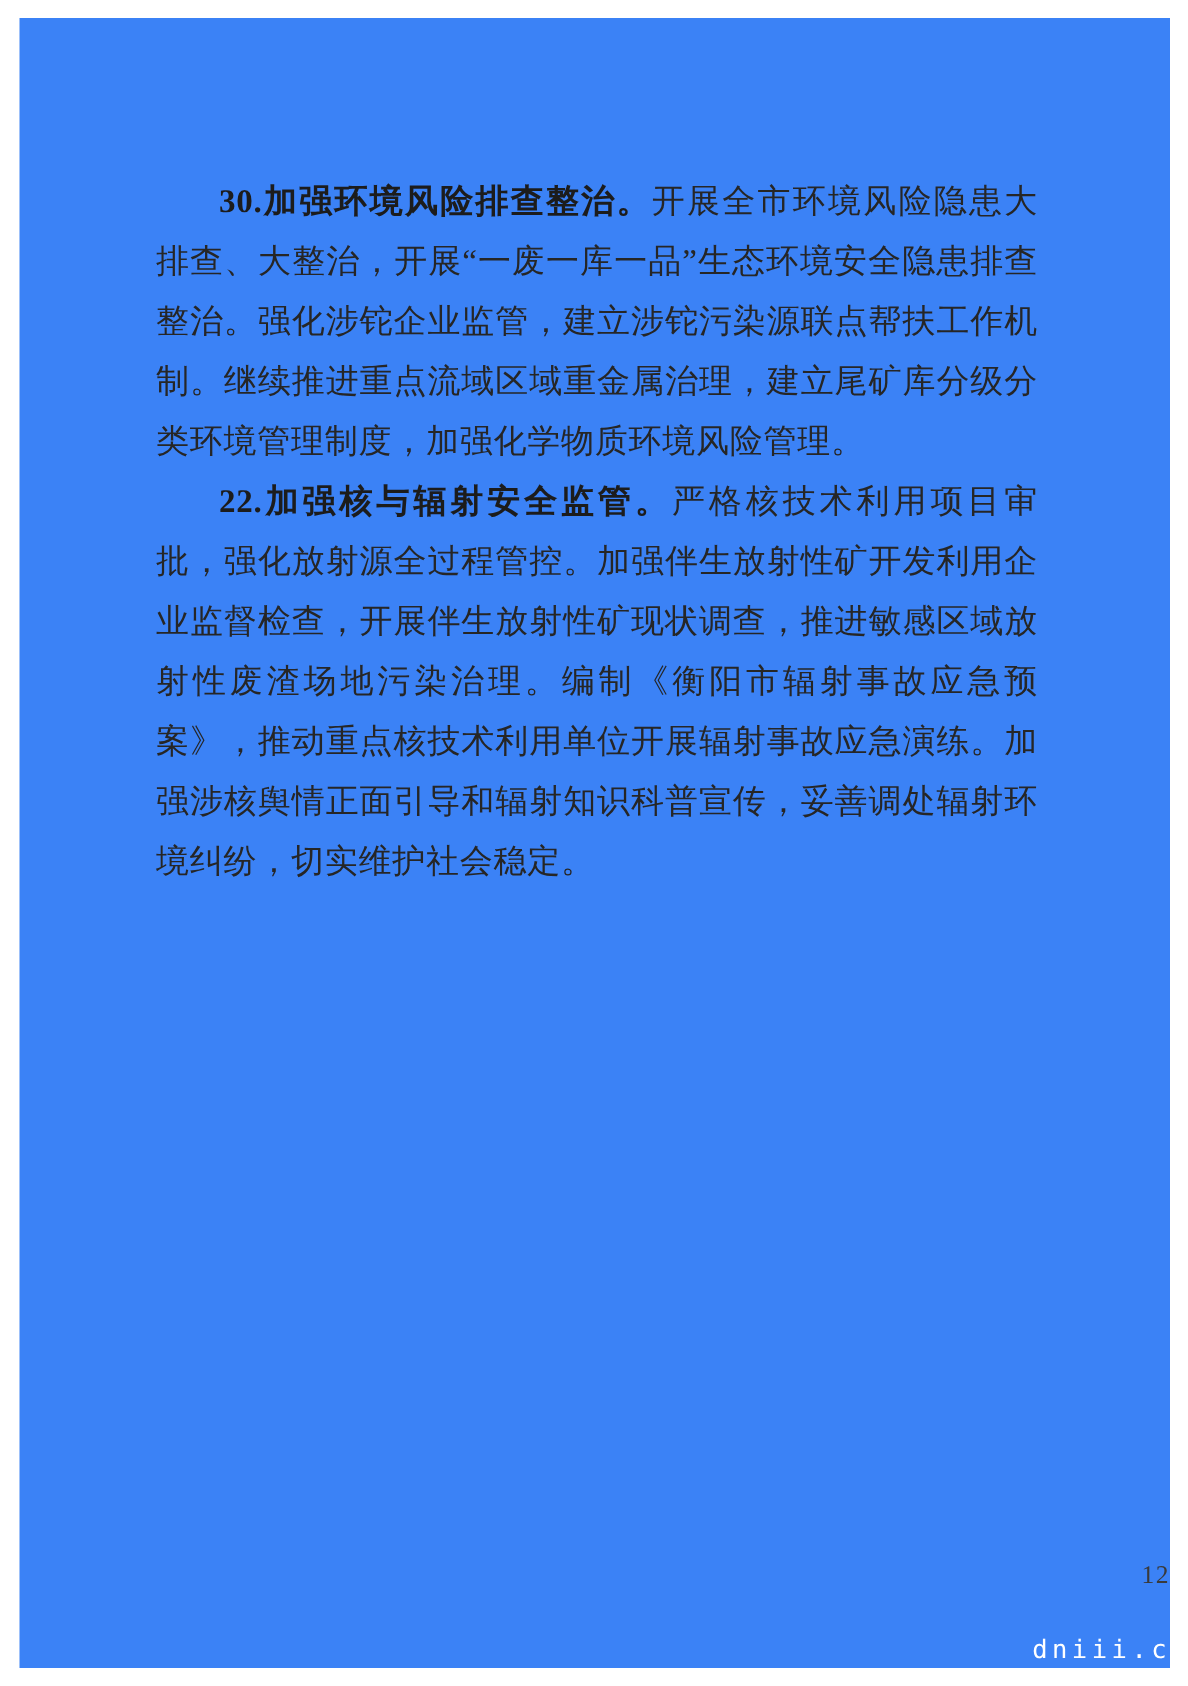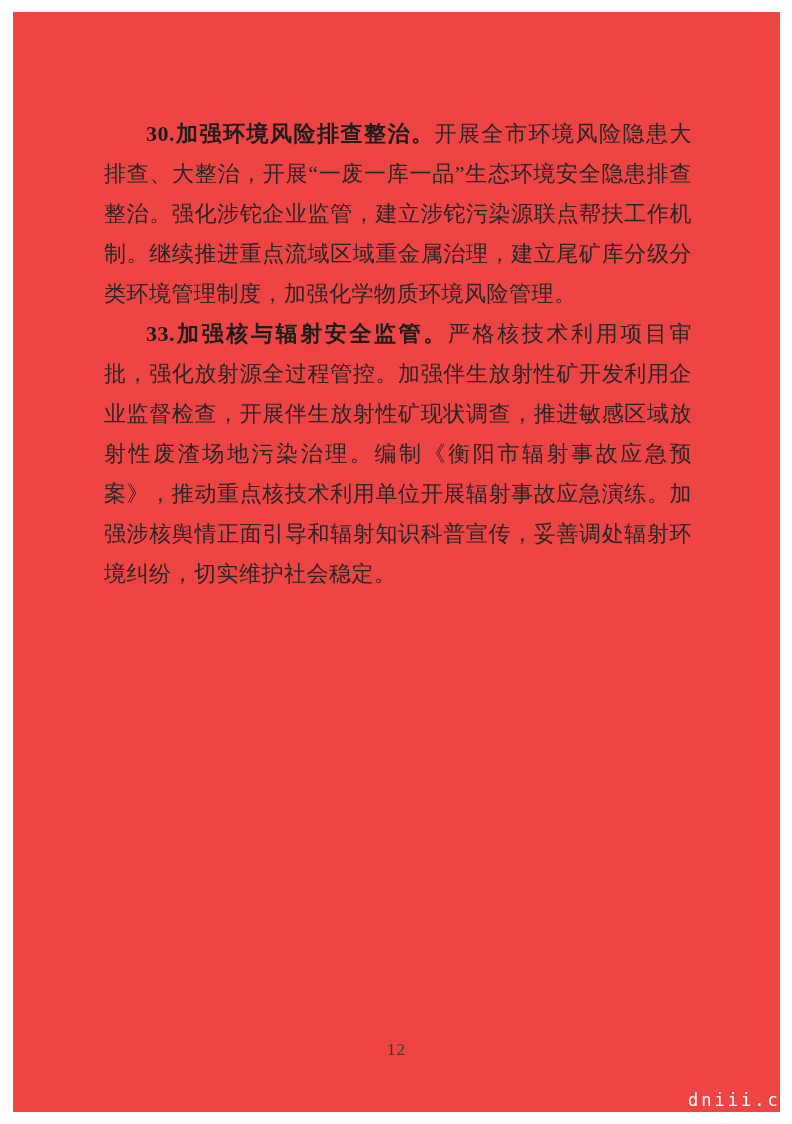--- a/index.html
+++ b/index.html
@@ -13,21 +13,21 @@
     position: relative;
     overflow: hidden;
     font-family: "Liberation Serif", "DejaVu Serif", serif;
   }
   .paper {
     position: absolute;
     left: 13px;
     top: 12px;
     width: 767px;
     height: 1100px;
-    background: #ef4444;
+    background: #3b82f6;
   }
   .content {
     position: absolute;
     left: 91px;
     top: 102px;
     width: 588px;
   }
   .para {
     margin: 0;
     padding: 0;
@@ -41,21 +41,21 @@
   }
   .para-heading {
     font-weight: 700;
     color: #1c1c1c;
   }
   .page-number {
     position: absolute;
     left: 0;
     top: 1028px;
     width: 100%;
-    text-align: center;
+    text-align: right;
     font-size: 17px;
     color: #3a3a3a;
     letter-spacing: 1px;
   }
   .watermark {
     position: absolute;
     right: -14px;
     bottom: 2px;
     font-family: "DejaVu Sans Mono", monospace;
     font-size: 17px;
@@ -67,20 +67,20 @@
 </head>
 <body>
 
 <div class="paper">
 
   <div class="content">
     <p class="para"><span class="para-heading">30.加强环境风险排查整治。</span><span>开展全市环境风险隐患大排查、大整治，开展“一废一库一品”生态环境安全隐患排查整治。强化涉铊企业监管，建立涉铊污染源联点帮扶工作机制。继续推进重点流域区域重金属治理，建立尾矿库分级分类环境管理制度，加强化学物质环境风险管理。</span></p>
 
 
 
-    <p class="para"><span class="para-heading">33.加强核与辐射安全监管。</span><span>严格核技术利用项目审批，强化放射源全过程管控。加强伴生放射性矿开发利用企业监督检查，开展伴生放射性矿现状调查，推进敏感区域放射性废渣场地污染治理。编制《衡阳市辐射事故应急预案》，推动重点核技术利用单位开展辐射事故应急演练。加强涉核舆情正面引导和辐射知识科普宣传，妥善调处辐射环境纠纷，切实维护社会稳定。</span></p>
+    <p class="para"><span class="para-heading">22.加强核与辐射安全监管。</span><span>严格核技术利用项目审批，强化放射源全过程管控。加强伴生放射性矿开发利用企业监督检查，开展伴生放射性矿现状调查，推进敏感区域放射性废渣场地污染治理。编制《衡阳市辐射事故应急预案》，推动重点核技术利用单位开展辐射事故应急演练。加强涉核舆情正面引导和辐射知识科普宣传，妥善调处辐射环境纠纷，切实维护社会稳定。</span></p>
   </div>
 
   <div class="page-number">12</div>
 
   <div class="watermark">dniii.co</div>
 
 </div>
 
 </body></html>

